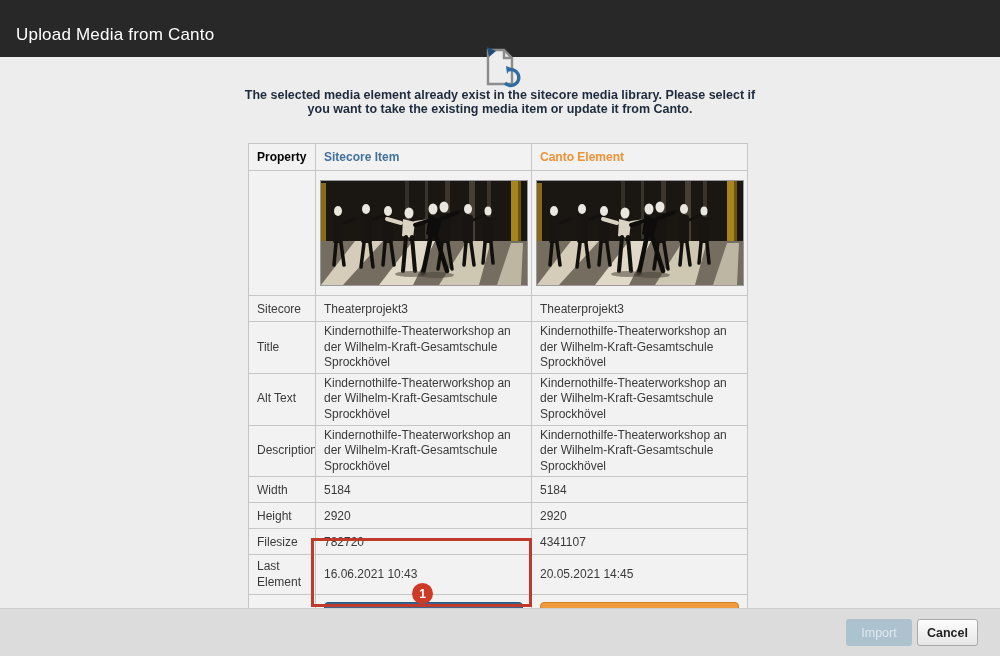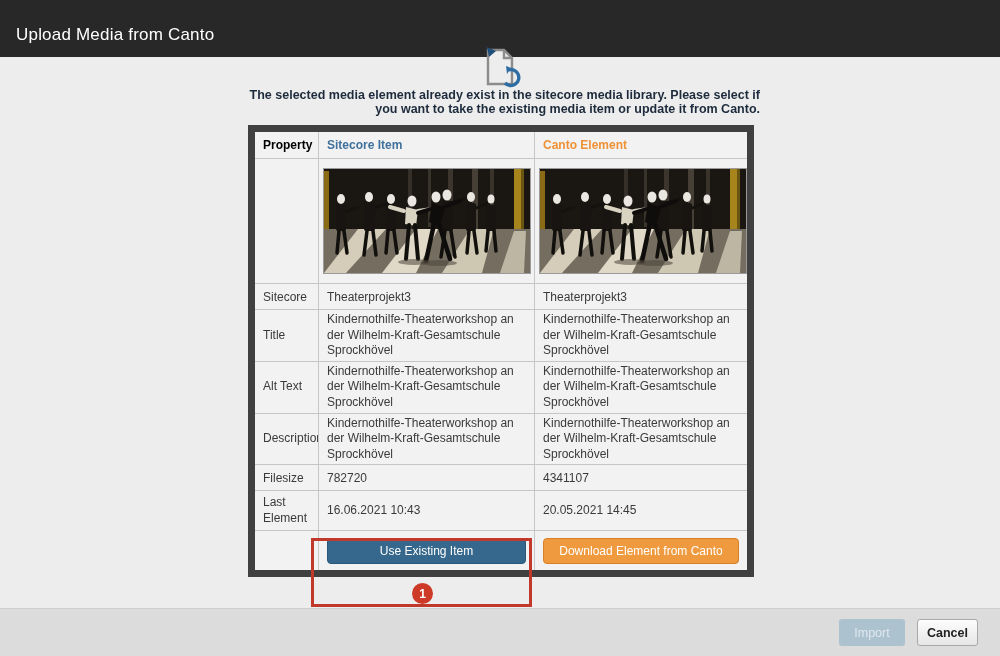--- a/index.html
+++ b/index.html
@@ -22,28 +22,28 @@
   .max-btn{right:31px;}
   .max-btn .sq{
     position:absolute;left:2px;top:3px;width:12px;height:12px;
     border:2px solid #dedede;background:transparent;
   }
   .close-btn{right:6px;color:#ffffff;font-size:19px;line-height:18px;text-align:center;}
   
   .doc-icon{position:absolute;left:479px;top:45px;z-index:2;}
   .intro-text{
     position:absolute;left:240px;top:88px;width:520px;
-    text-align:right;color:#1d2b3c;font-size:12.5px;font-weight:600;line-height:1.15;
+    text-align:center;color:#1d2b3c;font-size:12.5px;font-weight:600;line-height:1.15;
   }
   
   table.compare{
-    position:absolute;left:248px;top:125px;width:499px;
+    position:absolute;left:248px;top:143px;width:499px;
     border-collapse:collapse;table-layout:fixed;
     font-size:12px;color:#3a3a3a;background:#0c4a6e;
-    border:7px solid #404040;
+    border:1px solid #404040;
   }
   table.compare td,table.compare th{
     border:1px solid #c6c6c6;padding:2px 8px;vertical-align:middle;
     text-align:left;background:#f2f2f2;overflow:hidden;
   }
   table.compare th{font-weight:700;height:22px;}
   th.col-property{color:#000000;}
   th.col-sitecore{color:#41719c;}
   th.col-canto{color:#ef9135;}
   tr.r-img td{height:120px;padding:2px 4px;}
@@ -64,21 +64,21 @@
   }
   .anno-badge{
     position:absolute;left:412px;top:583px;width:21px;height:21px;border-radius:50%;
     background:#ce3a28;color:#ffffff;font-size:12px;font-weight:700;
     display:flex;align-items:center;justify-content:center;z-index:6;
   }
   
   .footer{
     position:absolute;left:0;bottom:0;width:1000px;height:48px;
     background:#dcdcdc;border-top:1px solid #cfcfcf;box-sizing:border-box;
-    display:flex;align-items:center;justify-content:flex-end;gap:12px;
+    display:flex;align-items:center;justify-content:flex-end;gap:5px;
     padding-right:22px;
   }
   .btn-import{
     width:66px;height:27px;border:none;border-radius:3px;
     background:#adc2cf;color:#dfe8ed;font-size:12.5px;font-family:inherit;
   }
   .btn-cancel{
     width:61px;height:27px;border:1px solid #a9a9a9;border-radius:3px;
     background:linear-gradient(#fdfdfd,#e6e6e6);color:#222;font-size:12.5px;
     font-family:inherit;cursor:pointer;font-weight:bold;
@@ -227,20 +227,30 @@
     <td>Alt Text</td>
     <td>Kindernothilfe-Theaterworkshop an der Wilhelm-Kraft-Gesamtschule Sprockhövel</td>
     <td>Kindernothilfe-Theaterworkshop an der Wilhelm-Kraft-Gesamtschule Sprockhövel</td>
   </tr>
   <tr class="r-lg">
     <td>Description</td>
     <td>Kindernothilfe-Theaterworkshop an der Wilhelm-Kraft-Gesamtschule Sprockhövel</td>
     <td>Kindernothilfe-Theaterworkshop an der Wilhelm-Kraft-Gesamtschule Sprockhövel</td>
   </tr>
   <tr class="r-sm">
+    <td>Width</td>
+    <td>5184</td>
+    <td>5184</td>
+  </tr>
+  <tr class="r-sm">
+    <td>Height</td>
+    <td>2920</td>
+    <td>2920</td>
+  </tr>
+  <tr class="r-sm">
     <td>Filesize</td>
     <td>782720</td>
     <td>4341107</td>
   </tr>
   <tr class="r-lg">
     <td>Last Element</td>
     <td>16.06.2021 10:43</td>
     <td>20.05.2021 14:45</td>
   </tr>
   <tr class="r-btn">

